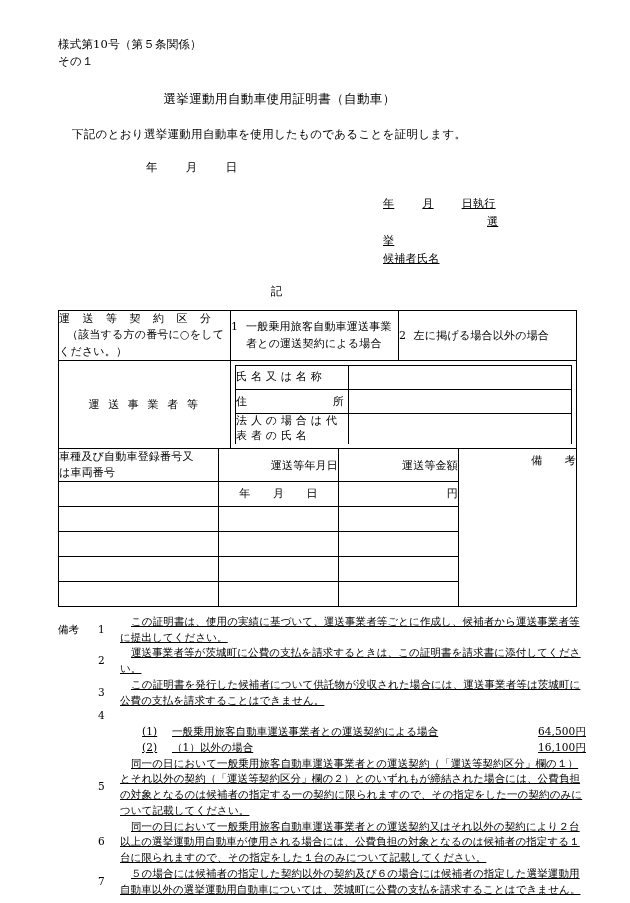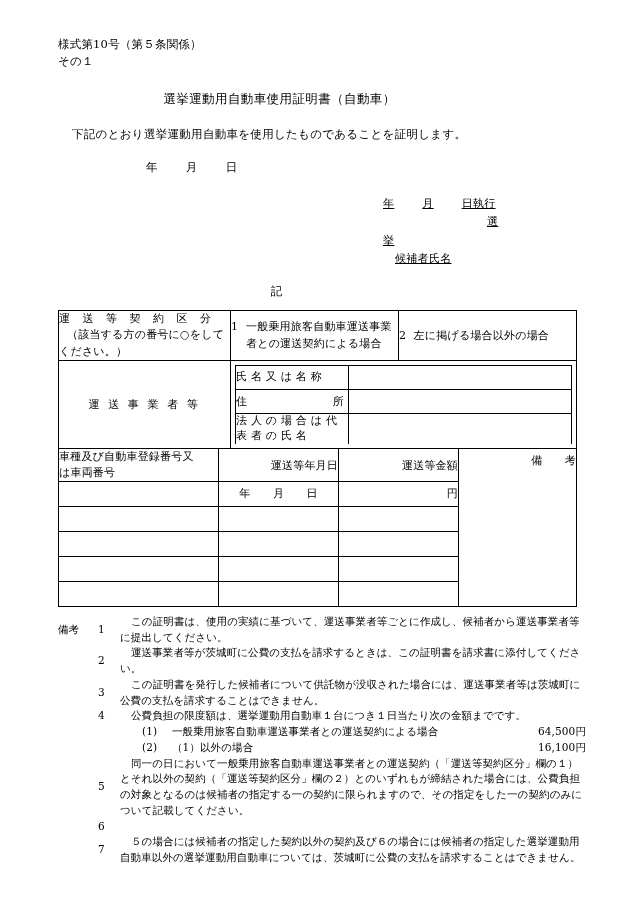--- a/index.html
+++ b/index.html
@@ -56,21 +56,21 @@
   .sp-lg { display: inline-block; width: 52px; }
 
   .exec-block {
     margin-top: 20px;
     margin-left: 325px;
     font-size: 11px;
     line-height: 1.65;
     letter-spacing: 0.3px;
     text-decoration: underline;
   }
-  .exec-block .row2 { margin-left: 12px; }
+  .exec-block .row2 { margin-left: 0; }
 
   .ki-mark {
     text-align: center;
     font-size: 11.5px;
     margin-top: 16px;
     margin-right: 6px;
   }
 
   
   table.main {
@@ -161,20 +161,21 @@
   }
   .note-num {
     width: 22px;
     flex: 0 0 22px;
     text-align: left;
     padding-left: 4px;
   }
   .note-body {
     flex: 1 1 auto;
     text-indent: 11px;
+    text-decoration: underline;
   }
   .note-body.no-indent { text-indent: 0; }
   .note-sub {
     display: flex;
     padding-left: 22px;
   }
   .note-sub-num {
     flex: 0 0 30px;
   }
   .note-sub-txt {
@@ -334,21 +335,20 @@
 
     <div class="note-row">
       <div class="nb-spacer"></div>
       <div class="note-num">3</div>
       <div class="note-body">この証明書を発行した候補者について供託物が没収された場合には、運送事業者等は茨城町に公費の支払を請求することはできません。</div>
     </div>
 
     <div class="note-row">
       <div class="nb-spacer"></div>
       <div class="note-num">4</div>
-      <div class="note-body">公費負担の限度額は、選挙運動用自動車１台につき１日当たり次の金額までです。</div>
     </div>
 
     <div class="note-row">
       <div class="nb-spacer"></div>
       <div class="note-num"></div>
       <div class="note-body no-indent">
         <div class="note-sub">
           <div class="note-sub-num">(1)</div>
           <div class="note-sub-txt">
             <span>一般乗用旅客自動車運送事業者との運送契約による場合</span>
@@ -374,20 +374,21 @@
 
     <div class="note-row">
       <div class="nb-spacer"></div>
       <div class="note-num">5</div>
       <div class="note-body">同一の日において一般乗用旅客自動車運送事業者との運送契約（「運送等契約区分」欄の１）とそれ以外の契約（「運送等契約区分」欄の２）とのいずれもが締結された場合には、公費負担の対象となるのは候補者の指定する一の契約に限られますので、その指定をした一の契約のみについて記載してください。</div>
     </div>
 
     <div class="note-row">
       <div class="nb-spacer"></div>
       <div class="note-num">6</div>
+      <div class="note-body">同一の日において一般乗用旅客自動車運送事業者との運送契約又はそれ以外の契約により２台以上の選挙運動用自動車が使用される場合には、公費負担の対象となるのは候補者の指定する１台に限られますので、その指定をした１台のみについて記載してください。</div>
     </div>
 
     <div class="note-row">
       <div class="nb-spacer"></div>
       <div class="note-num">7</div>
       <div class="note-body">５の場合には候補者の指定した契約以外の契約及び６の場合には候補者の指定した選挙運動用自動車以外の選挙運動用自動車については、茨城町に公費の支払を請求することはできません。</div>
     </div>
 
   </div>
 </div>

